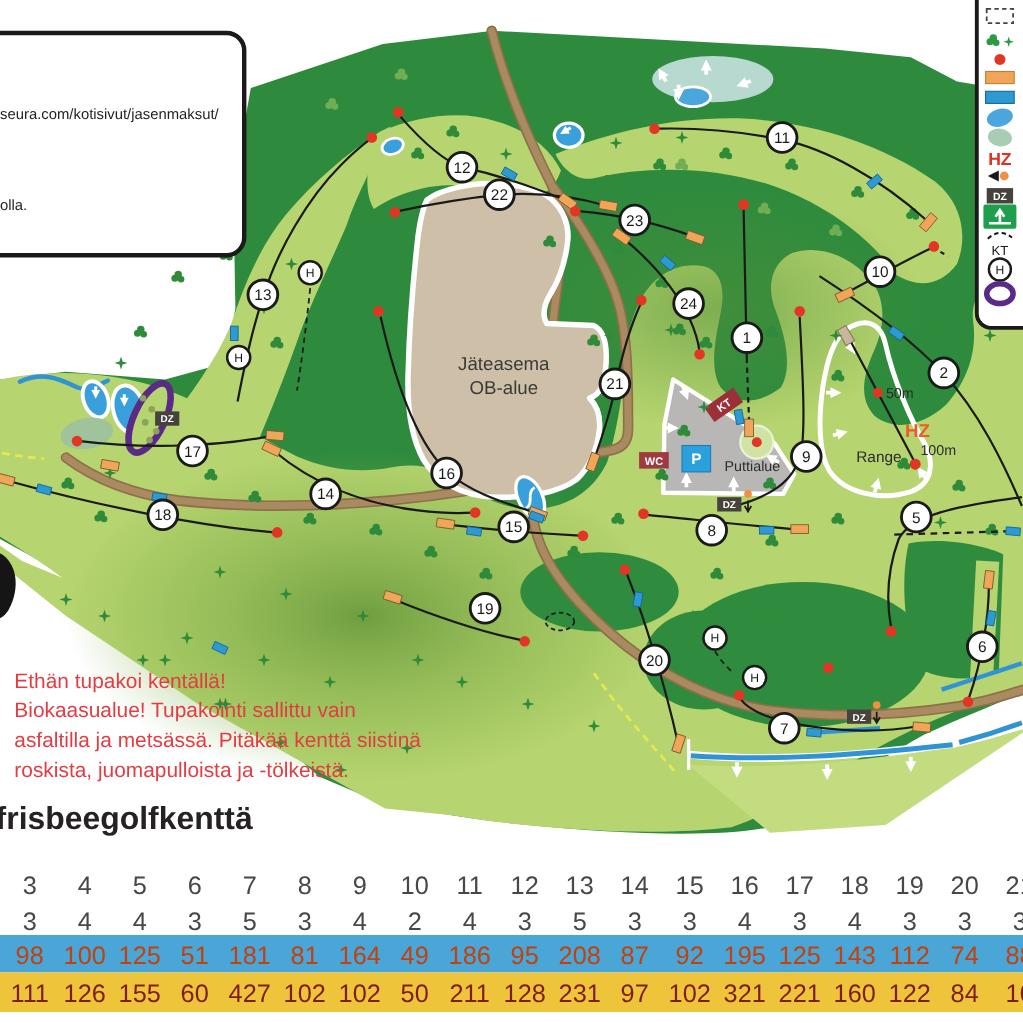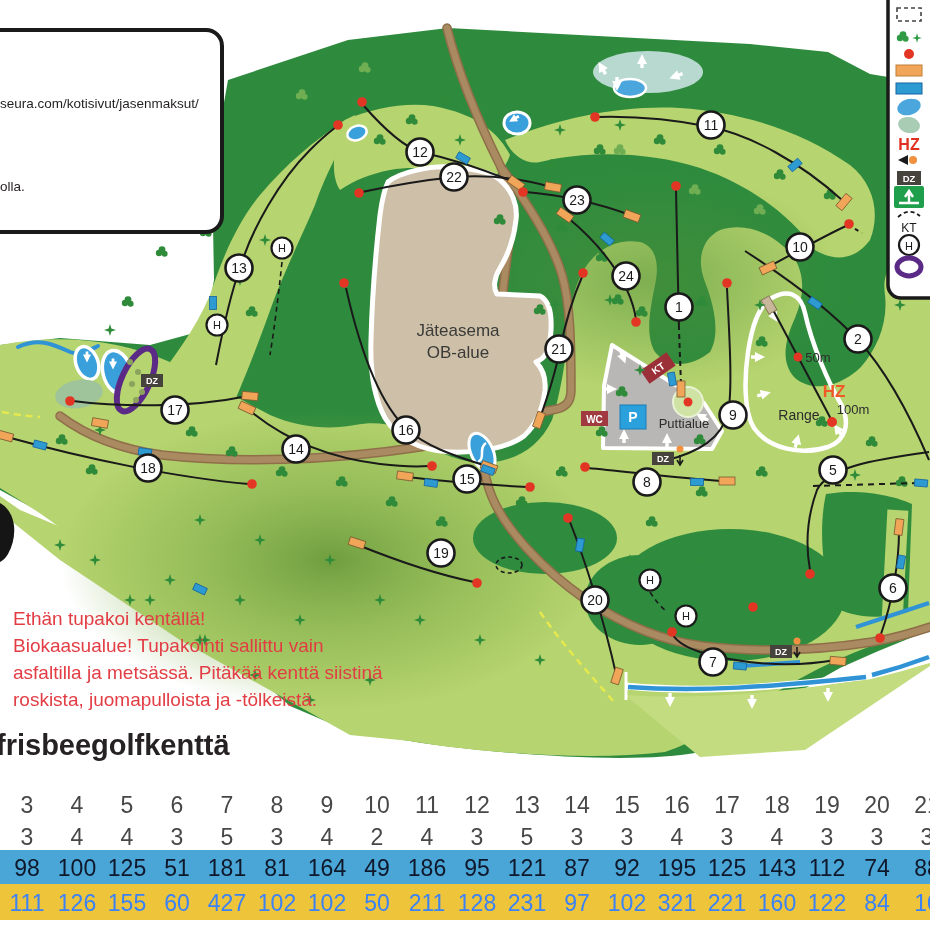--- a/index.html
+++ b/index.html
@@ -10,23 +10,23 @@
   svg text{font-family:"Liberation Sans",sans-serif;}
   #map{position:absolute;left:0;top:0;}
   
   .score-row{position:absolute;left:0;width:952px;display:flex;padding-left:2px;box-sizing:border-box;}
   .score-row .cell{width:50px;flex:0 0 50px;text-align:center;font-size:23px;color:#474747;}
   #row-holes{top:792px;}
   #row-par{top:824px;}
   #band-blue{position:absolute;left:0;top:850px;width:930px;height:34px;}
   #band-yellow{position:absolute;left:0;top:884px;width:930px;height:36px;}
   #row-blue{top:855px;}
-  #row-blue .cell{color:#0f172a;}
+  #row-blue .cell{color:#c2410c;}
   #row-yellow{top:890px;}
-  #row-yellow .cell{color:#3b82f6;}
+  #row-yellow .cell{color:#7f1d1d;}
   #course-title{position:absolute;left:-4px;top:729px;font-size:29px;font-weight:bold;color:#262224;white-space:nowrap;}
 </style>
 </head>
 <body>
 
 <svg id="map" width="930" height="765" viewBox="0 0 930 765">
   <defs>
     <g id="bu">
       <circle cx="-3" cy="1" r="3.2"></circle>
         <circle cx="2.6" cy="1.8" r="3"></circle>
@@ -599,21 +599,21 @@
     <span class="cell">98</span>
     <span class="cell">100</span>
     <span class="cell">125</span>
     <span class="cell">51</span>
     <span class="cell">181</span>
     <span class="cell">81</span>
     <span class="cell">164</span>
     <span class="cell">49</span>
     <span class="cell">186</span>
     <span class="cell">95</span>
-    <span class="cell">121</span>
+    <span class="cell">208</span>
     <span class="cell">87</span>
     <span class="cell">92</span>
     <span class="cell">195</span>
     <span class="cell">125</span>
     <span class="cell">143</span>
     <span class="cell">112</span>
     <span class="cell">74</span>
     <span class="cell">88</span>
   </div>
 <div class="score-row" id="row-yellow">

